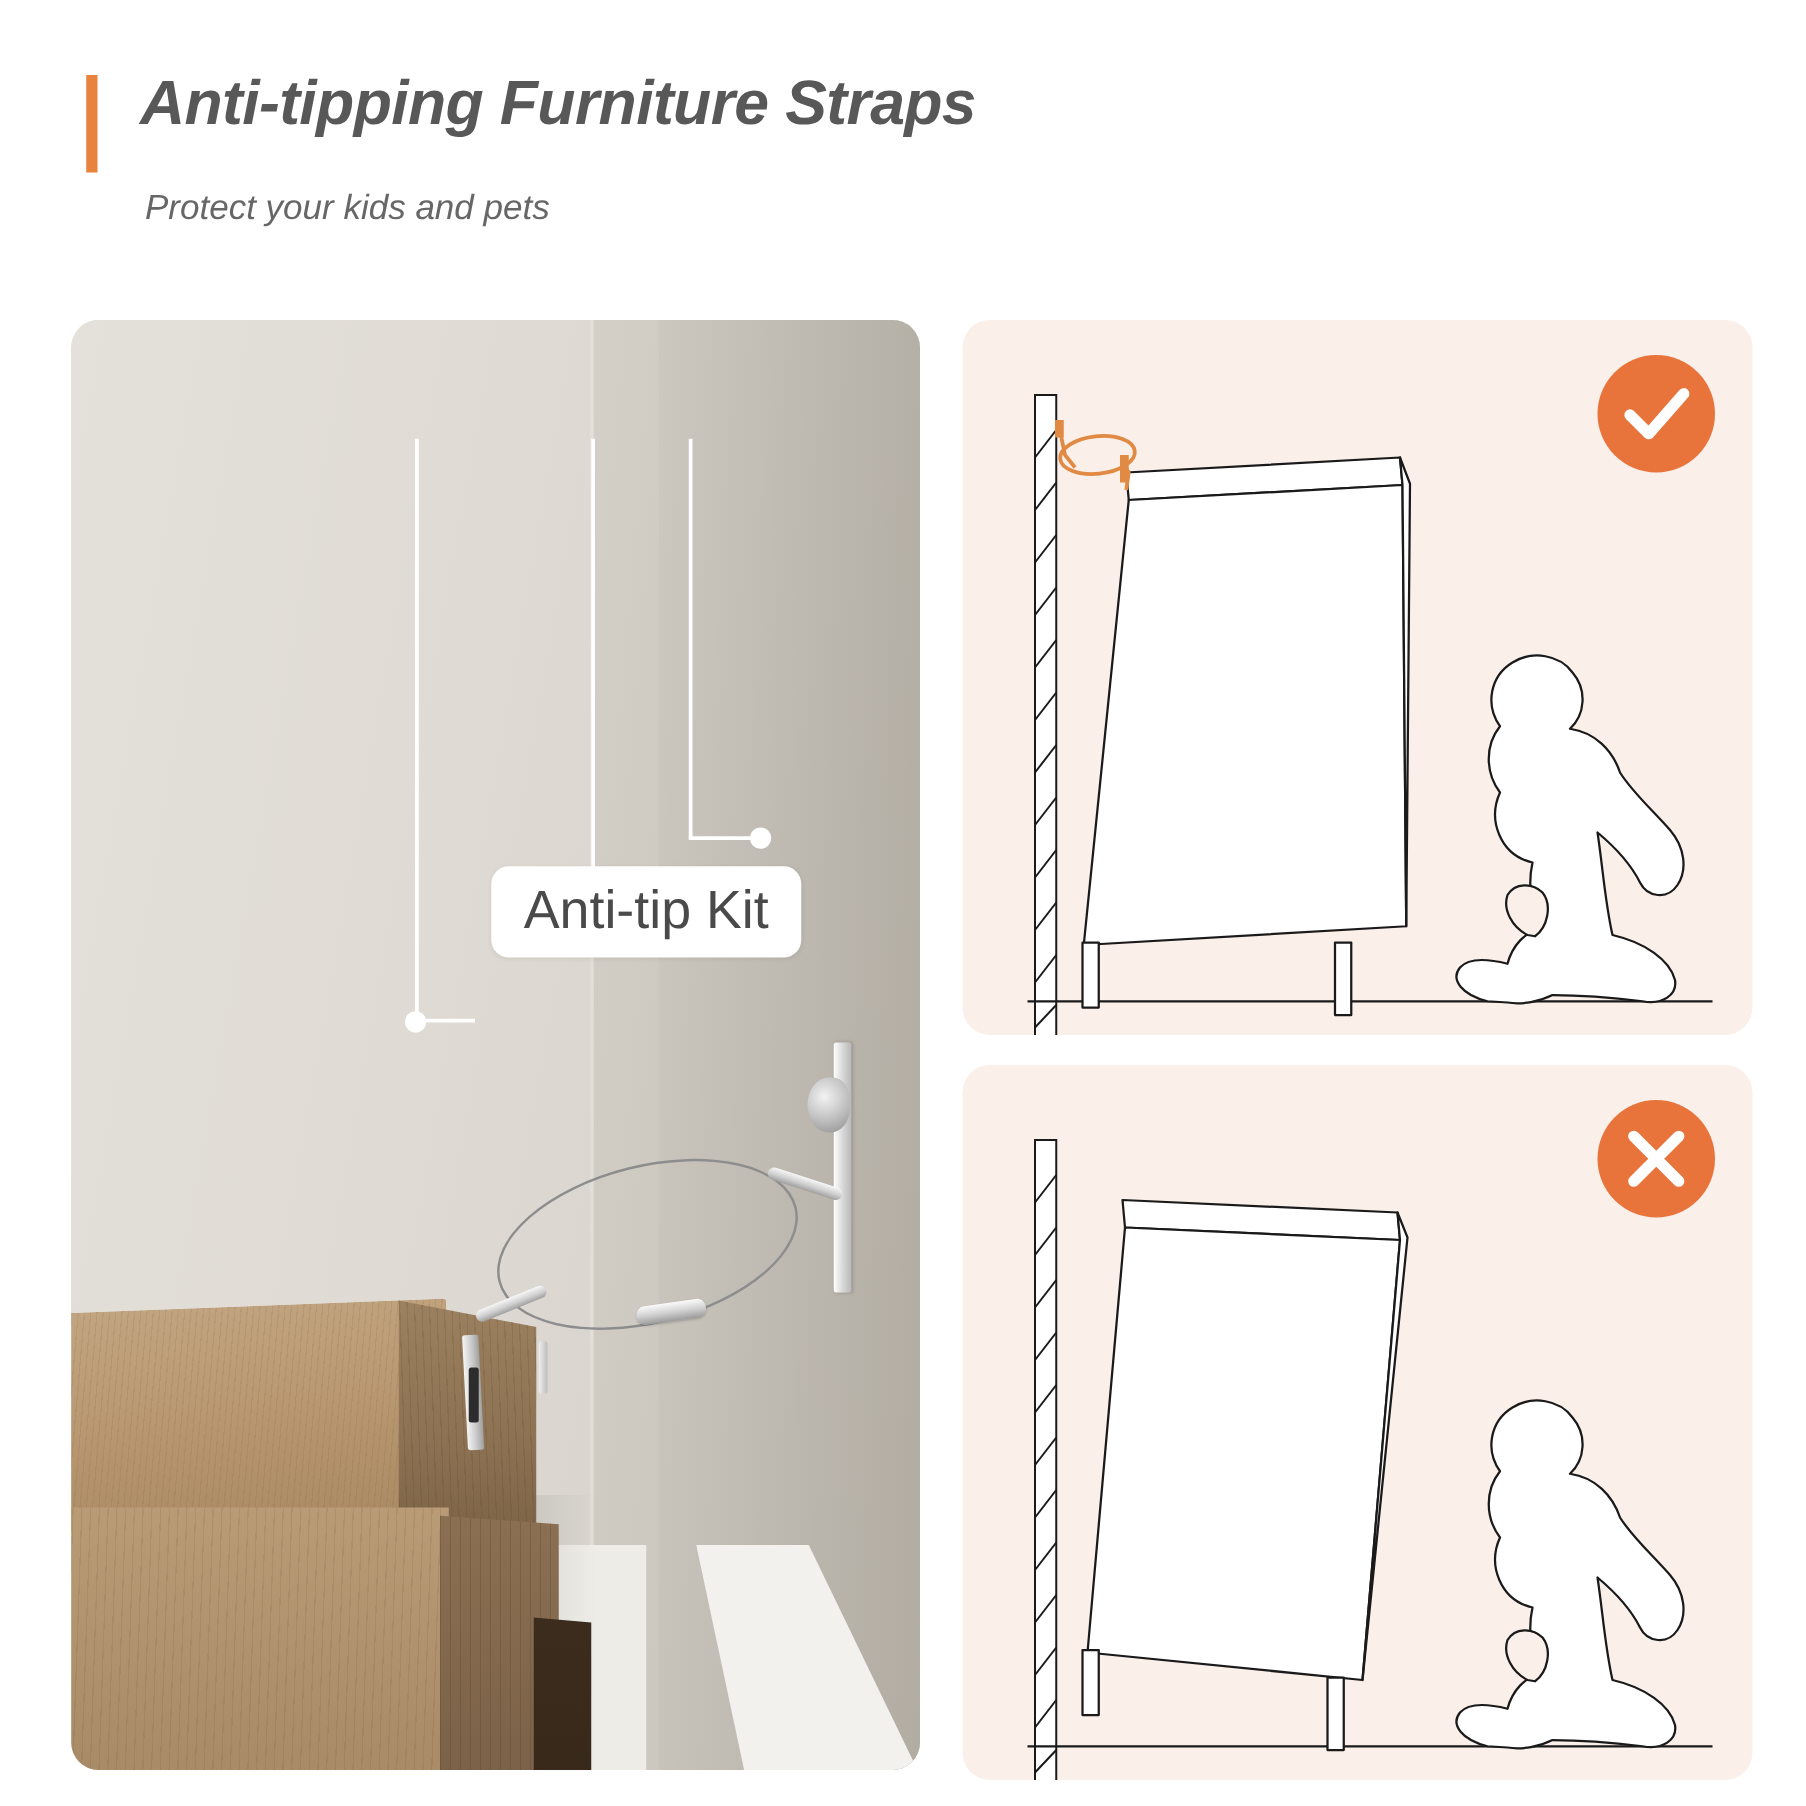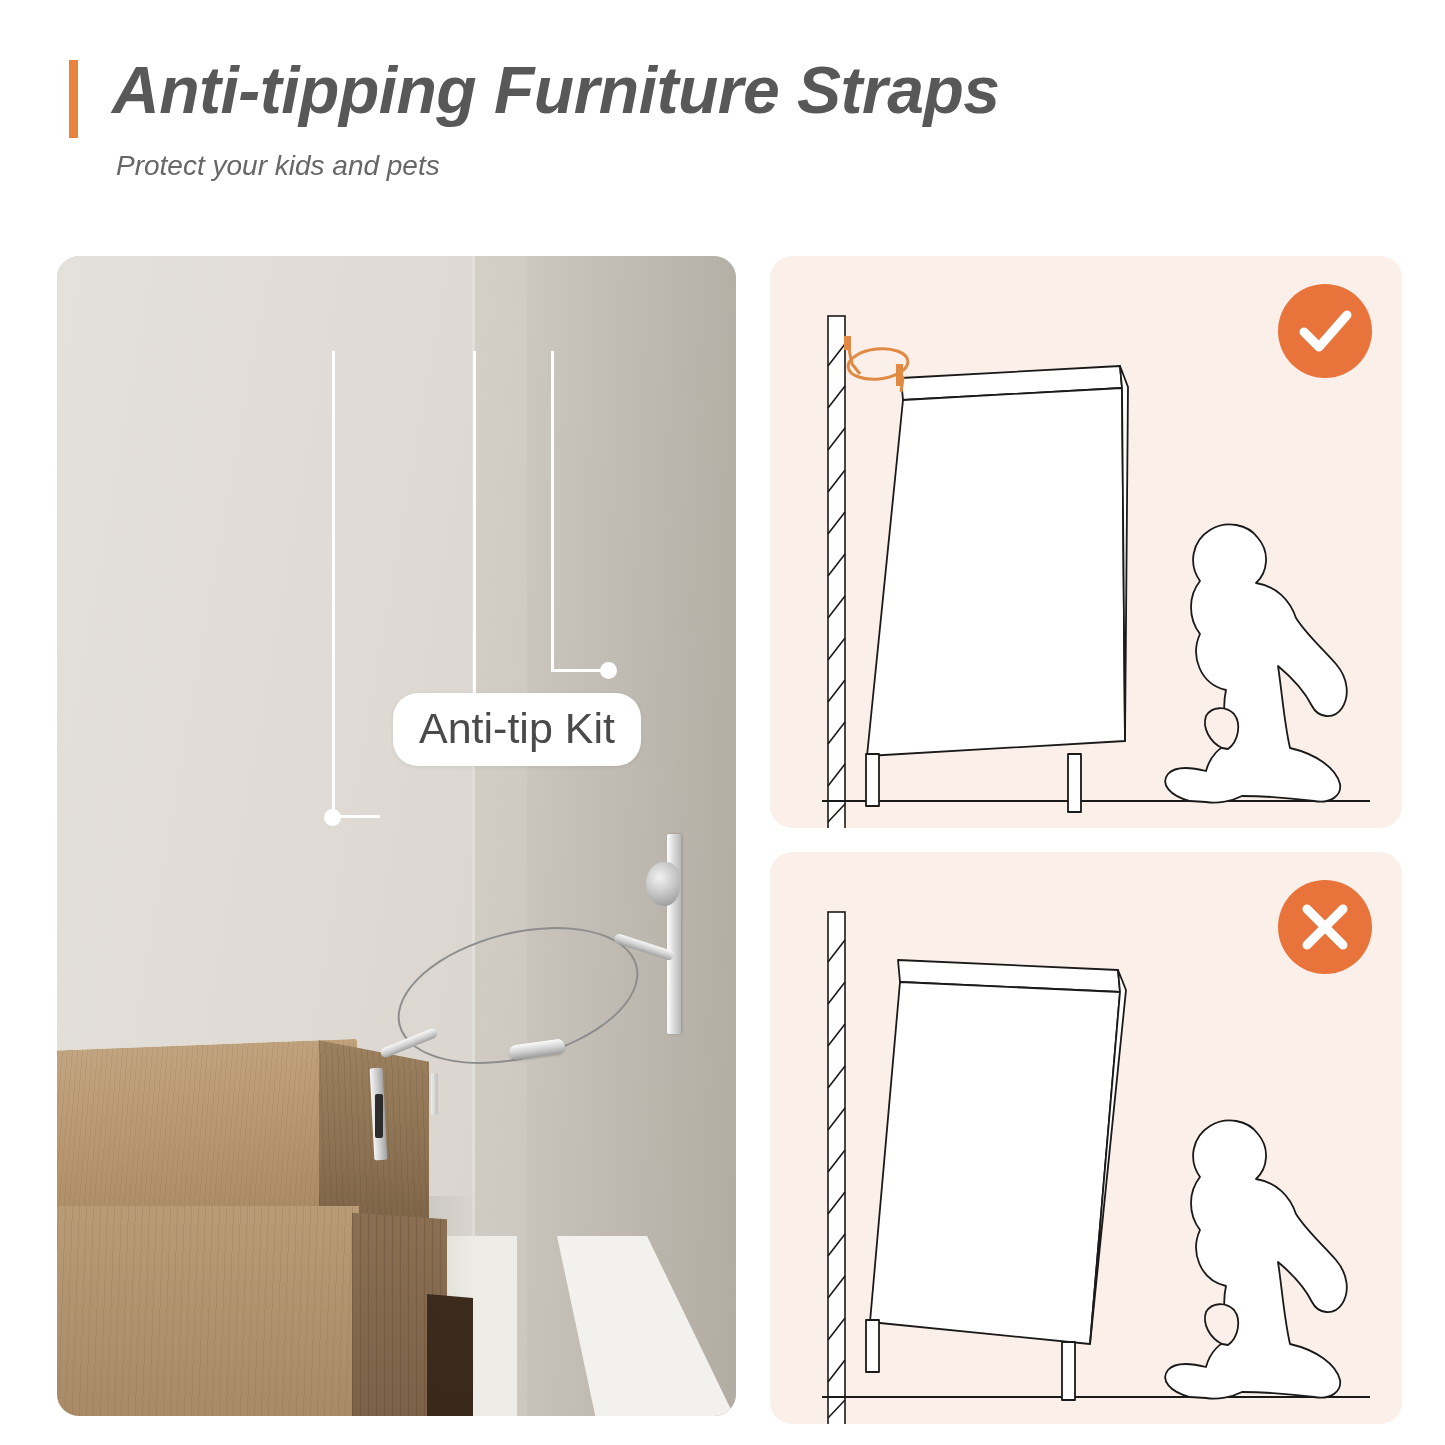--- a/index.html
+++ b/index.html
@@ -23,21 +23,21 @@
   }
   #accent-bar {
     position: absolute;
     left: 69px; top: 60px;
     width: 9px; height: 78px;
     background: #e8823c;
   }
   #page-title {
     position: absolute;
     left: 112px; top: 57px;
-    font-size: 66px;
+    font-size: 50px;
     font-weight: bold;
     font-style: italic;
     color: #585858;
     letter-spacing: -0.5px;
     white-space: nowrap;
     line-height: 1;
   }
   #page-subtitle {
     position: absolute;
     left: 116px; top: 152px;
@@ -223,21 +223,21 @@
     border-radius: 7px;
     transform: rotate(-8deg);
     box-shadow: 0 1px 2px rgba(0,0,0,0.2);
   }
   
   #callout-label {
     position: absolute;
     left: 336px; top: 437px;
     padding: 14px 26px 16px 26px;
     background: #ffffff;
-    border-radius: 25px;
+    border-radius: 14px;
     font-size: 43px;
     color: #4a4a4a;
     white-space: nowrap;
     line-height: 1;
     box-shadow: 0 1px 4px rgba(0,0,0,0.07);
     z-index: 6;
   }
   .leader {
     position: absolute;
     background: #ffffff;

